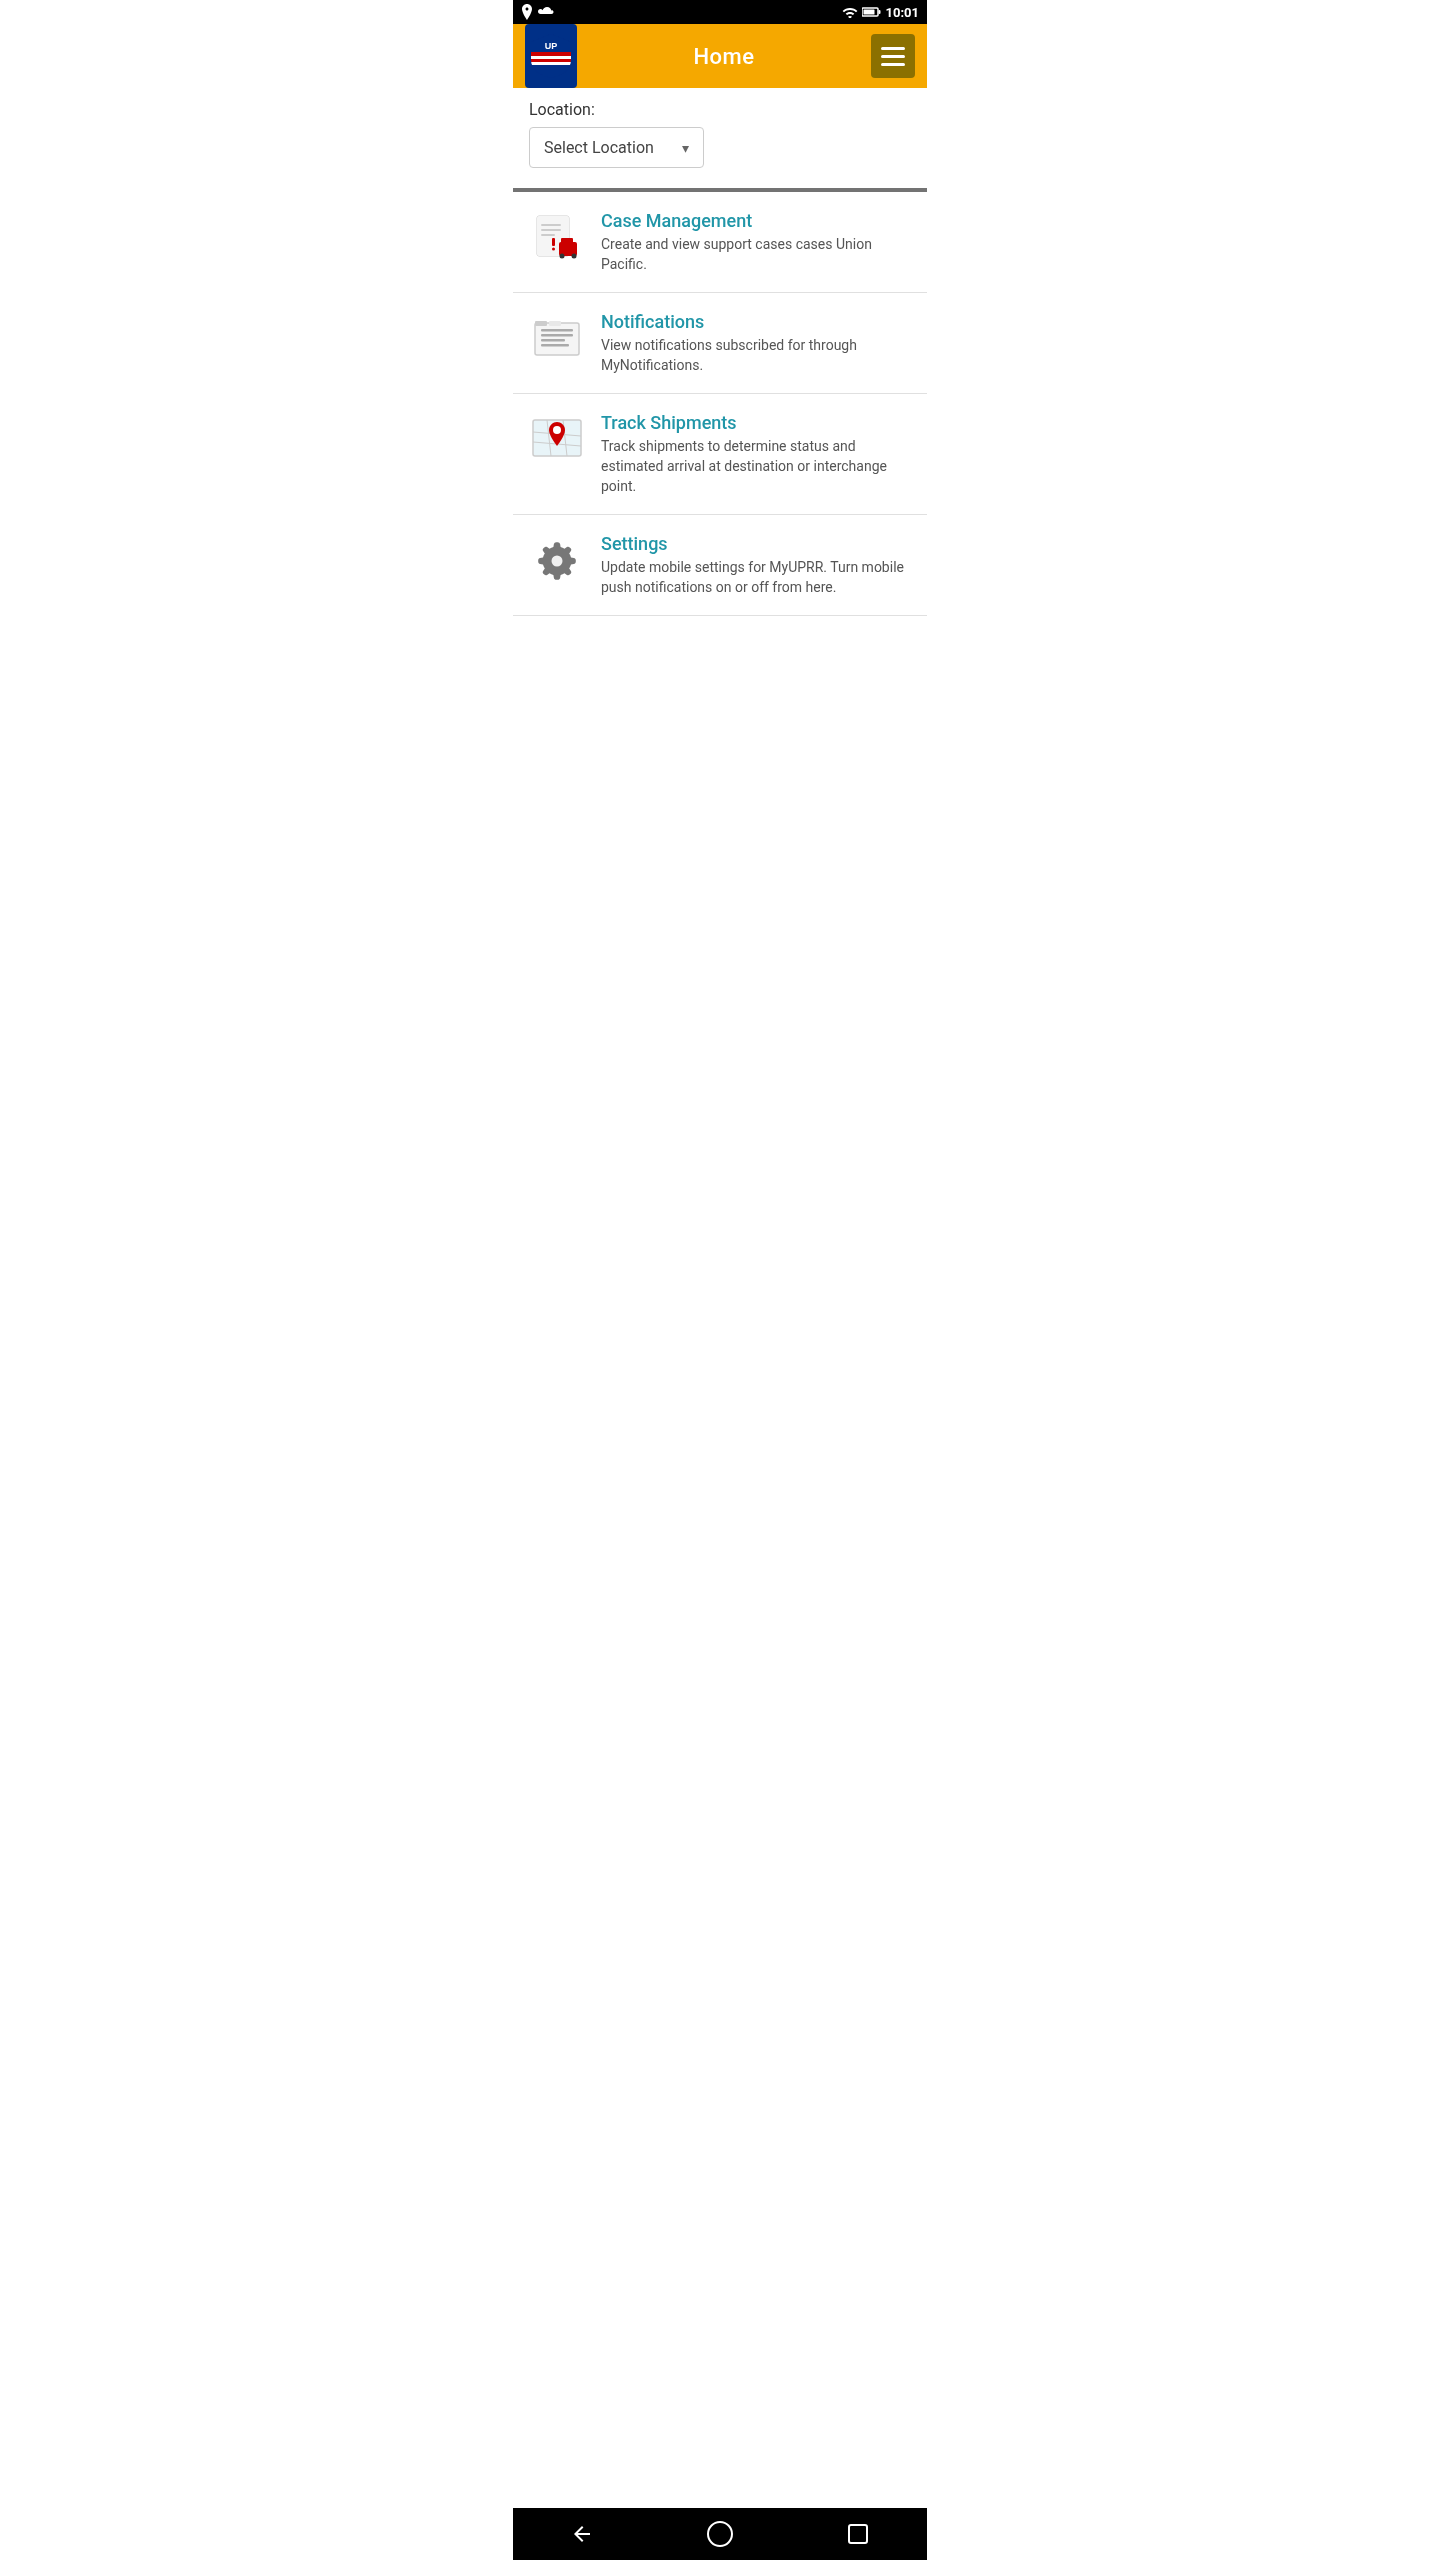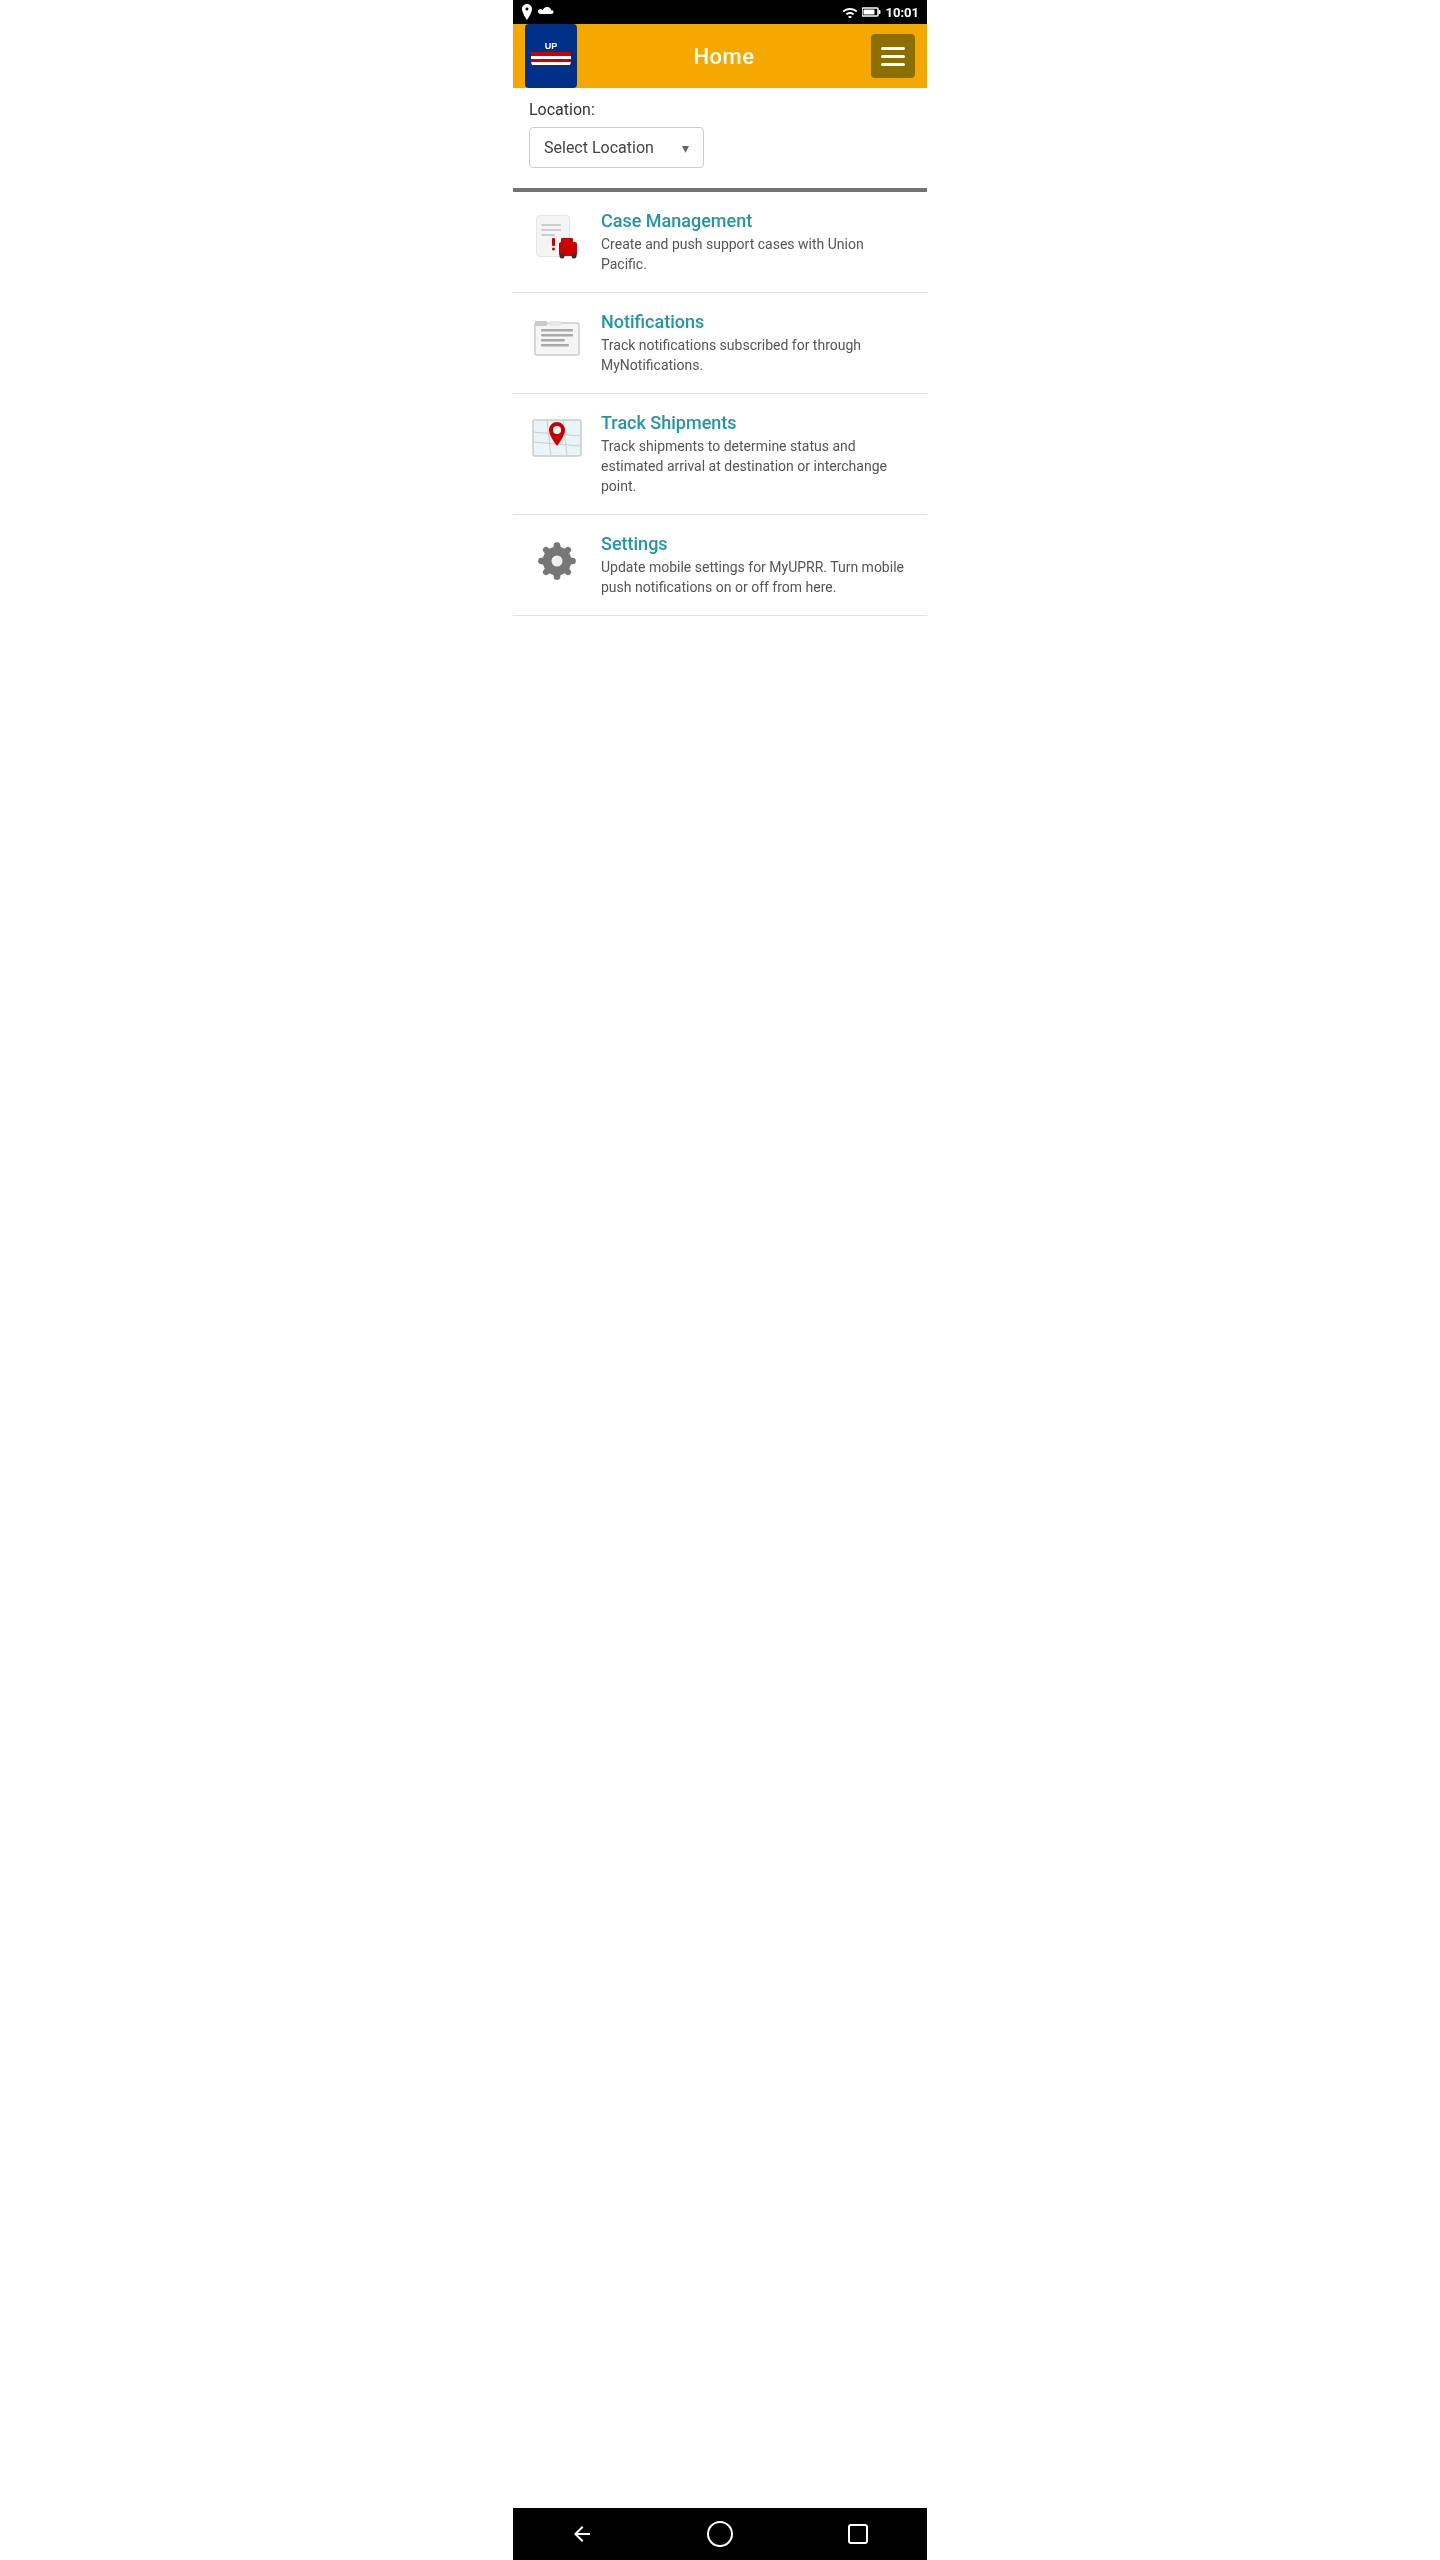--- a/index.html
+++ b/index.html
@@ -272,42 +272,42 @@
         <rect x="30" y="26" width="12" height="8" rx="1" fill="#cc0000"></rect>
         <circle cx="31" cy="44" r="2.5" fill="#333"></circle>
         <circle cx="43" cy="44" r="2.5" fill="#333"></circle>
 
         <rect x="21" y="26" width="3" height="8" rx="1" fill="#cc0000"></rect>
         <circle cx="22.5" cy="37" r="1.5" fill="#cc0000"></circle>
       </svg>
     </div>
     <div class="menu-content">
       <div class="menu-item-title">Case Management</div>
-      <div class="menu-item-desc">Create and push support cases with Union Pacific.</div>
+      <div class="menu-item-desc">Create and view support cases cases Union Pacific.</div>
     </div>
   </div>
 
   <div class="menu-item">
     <div class="menu-icon-container">
       <svg width="52" height="52" viewBox="0 0 52 52">
 
         <rect x="4" y="10" width="44" height="32" rx="2" fill="#f5f5f5" stroke="#cccccc" stroke-width="1.5"></rect>
 
         <rect x="10" y="16" width="32" height="2.5" rx="1" fill="#aaaaaa"></rect>
         <rect x="10" y="21" width="32" height="2.5" rx="1" fill="#aaaaaa"></rect>
         <rect x="10" y="26" width="24" height="2.5" rx="1" fill="#aaaaaa"></rect>
         <rect x="10" y="31" width="28" height="2.5" rx="1" fill="#aaaaaa"></rect>
 
         <rect x="4" y="8" width="12" height="5" rx="1" fill="#cccccc"></rect>
         <rect x="18" y="8" width="12" height="5" rx="1" fill="#e8e8e8"></rect>
       </svg>
     </div>
     <div class="menu-content">
       <div class="menu-item-title">Notifications</div>
-      <div class="menu-item-desc">Track notifications subscribed for through MyNotifications.</div>
+      <div class="menu-item-desc">View notifications subscribed for through MyNotifications.</div>
     </div>
   </div>
 
   <div class="menu-item">
     <div class="menu-icon-container">
       <svg width="52" height="52" viewBox="0 0 52 52">
 
         <rect x="2" y="6" width="48" height="36" rx="2" fill="#e8f4f8" stroke="#cccccc" stroke-width="1.5"></rect>
 
         <line x1="2" y1="18" x2="50" y2="22" stroke="#cccccc" stroke-width="1"></line>

